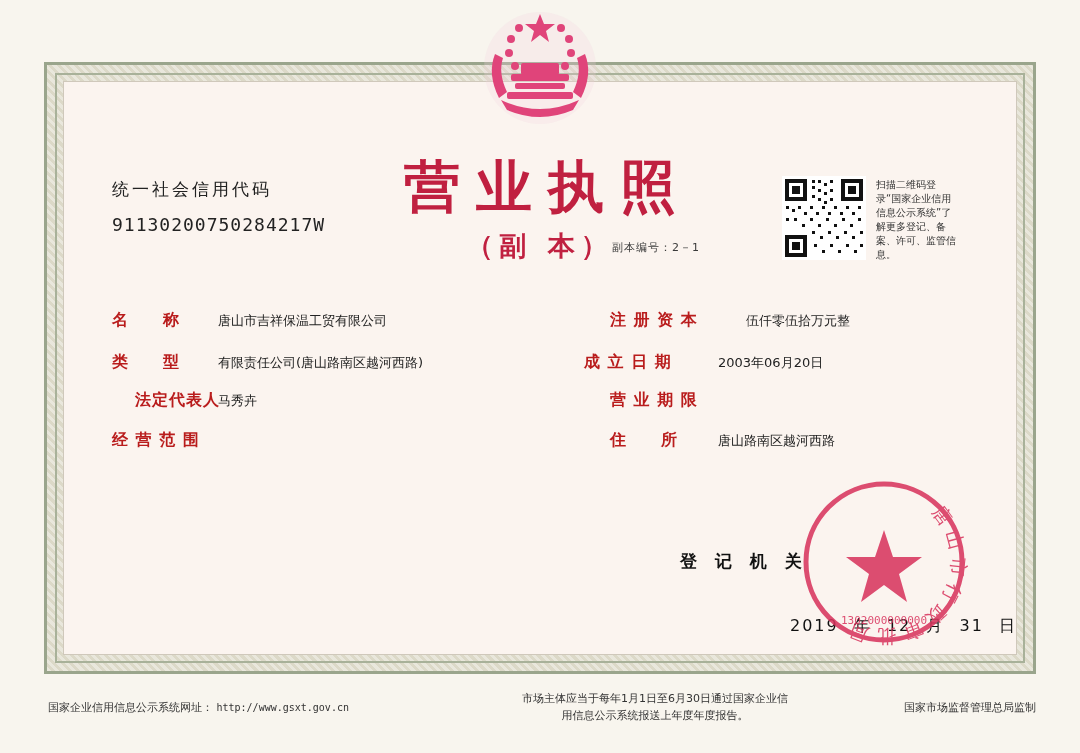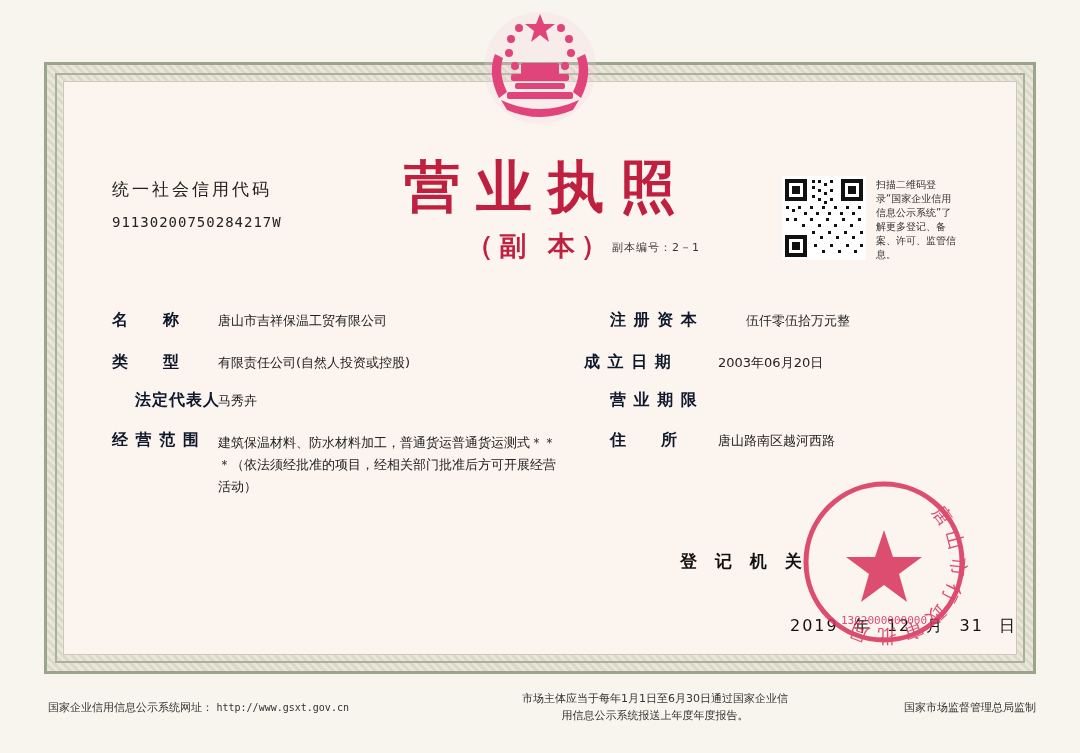--- a/index.html
+++ b/index.html
@@ -54,35 +54,35 @@
   .copy-no{
     position:absolute;left:612px;top:240px;
     font-size:11px;color:#3a3a3a;letter-spacing:1px;z-index:5;
   }
   .code-label{
     position:absolute;left:112px;top:178px;
     font-size:17px;color:#222;letter-spacing:3px;z-index:5;
   }
   .code-value{
     position:absolute;left:112px;top:214px;
-    font-size:14px;color:#222;letter-spacing:1px;z-index:5;
+    font-size:18px;color:#222;letter-spacing:1px;z-index:5;
     font-family:"DejaVu Sans Mono","Liberation Mono",monospace;
   }
   
   .qr{
     position:absolute;left:782px;top:176px;width:84px;height:84px;z-index:5;
     background:#fff;
   }
   .qr-note{
     position:absolute;left:876px;top:178px;width:84px;
     font-size:10px;line-height:14px;color:#333;z-index:5;
   }
   
   .field-label{
-    position:absolute;font-size:16px;color:#0f172a;font-weight:bold;z-index:5;
+    position:absolute;font-size:16px;color:#b91c1c;font-weight:bold;z-index:5;
     letter-spacing:1px;white-space:nowrap;
   }
   .field-value{
     position:absolute;font-size:13px;color:#222;z-index:5;white-space:nowrap;
   }
   .field-value.wrap{white-space:normal;width:345px;line-height:22px;}
   .reg-org{
     position:absolute;left:680px;top:550px;font-size:17px;font-weight:bold;
     color:#111;letter-spacing:6px;z-index:5;
   }
@@ -213,28 +213,27 @@
           <rect x="78" y="68" width="3" height="3"></rect>
       </g>
     </svg>
   </div>
   <div class="qr-note">扫描二维码登录“国家企业信用信息公示系统”了解更多登记、备案、许可、监管信息。</div>
 
   <div class="field-label" style="left:112px;top:310px;">名　　称</div>
   <div class="field-value" style="left:218px;top:312px;">唐山市吉祥保温工贸有限公司</div>
 
   <div class="field-label" style="left:112px;top:352px;">类　　型</div>
-  <div class="field-value" style="left:218px;top:354px;">有限责任公司(自然人投资或控股)</div>
+  <div class="field-value" style="left:218px;top:354px;">有限责任公司(唐山路南区越河西路)</div>
 
   <div class="field-label" style="left:112px;top:390px;margin-left:23px;">法定代表人</div>
 
   <div class="field-value" style="left:218px;top:392px;">马秀卉</div>
 
   <div class="field-label" style="left:112px;top:430px;">经 营 范 围</div>
-  <div class="field-value wrap" style="left:218px;top:432px;">建筑保温材料、防水材料加工，普通货运普通货运测式＊＊＊（依法须经批准的项目，经相关部门批准后方可开展经营活动）</div>
 
   <div class="field-label" style="left:610px;top:310px;">注 册 资 本</div>
   <div class="field-value" style="left:746px;top:312px;">伍仟零伍拾万元整</div>
 
   <div class="field-label" style="left:584px;top:352px;">成 立 日 期</div>
   <div class="field-value" style="left:718px;top:354px;">2003年06月20日</div>
 
   <div class="field-label" style="left:610px;top:390px;">营 业 期 限</div>
 
   <div class="field-label" style="left:610px;top:430px;">住　　所</div>

